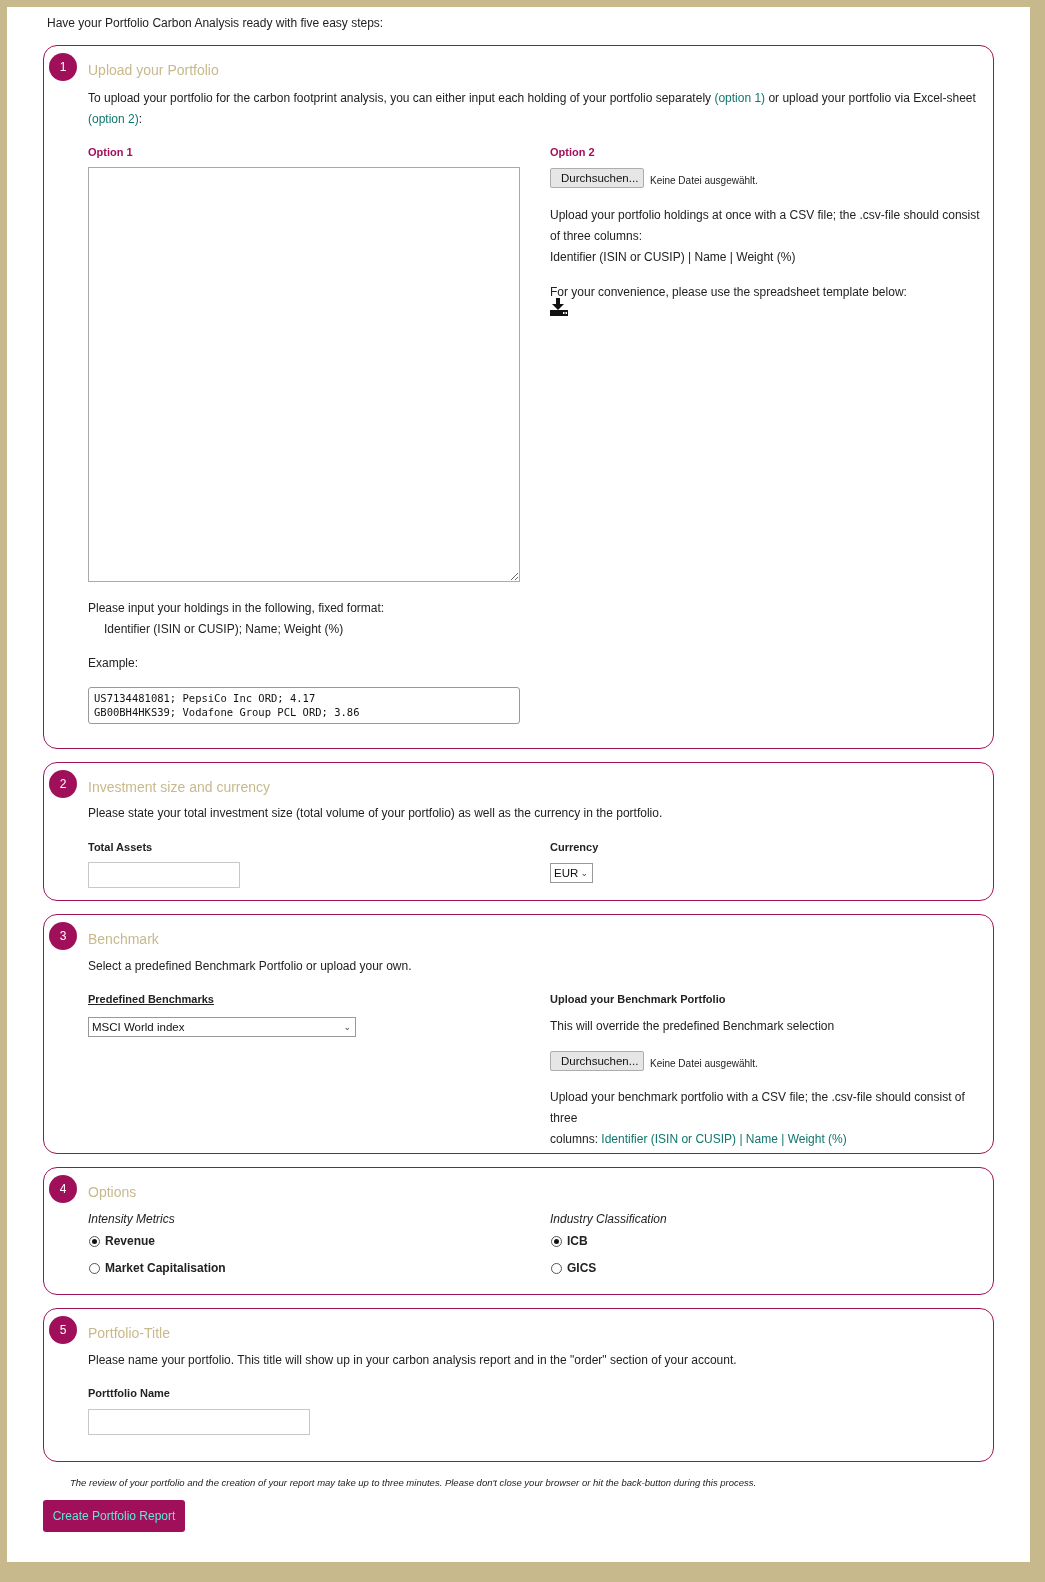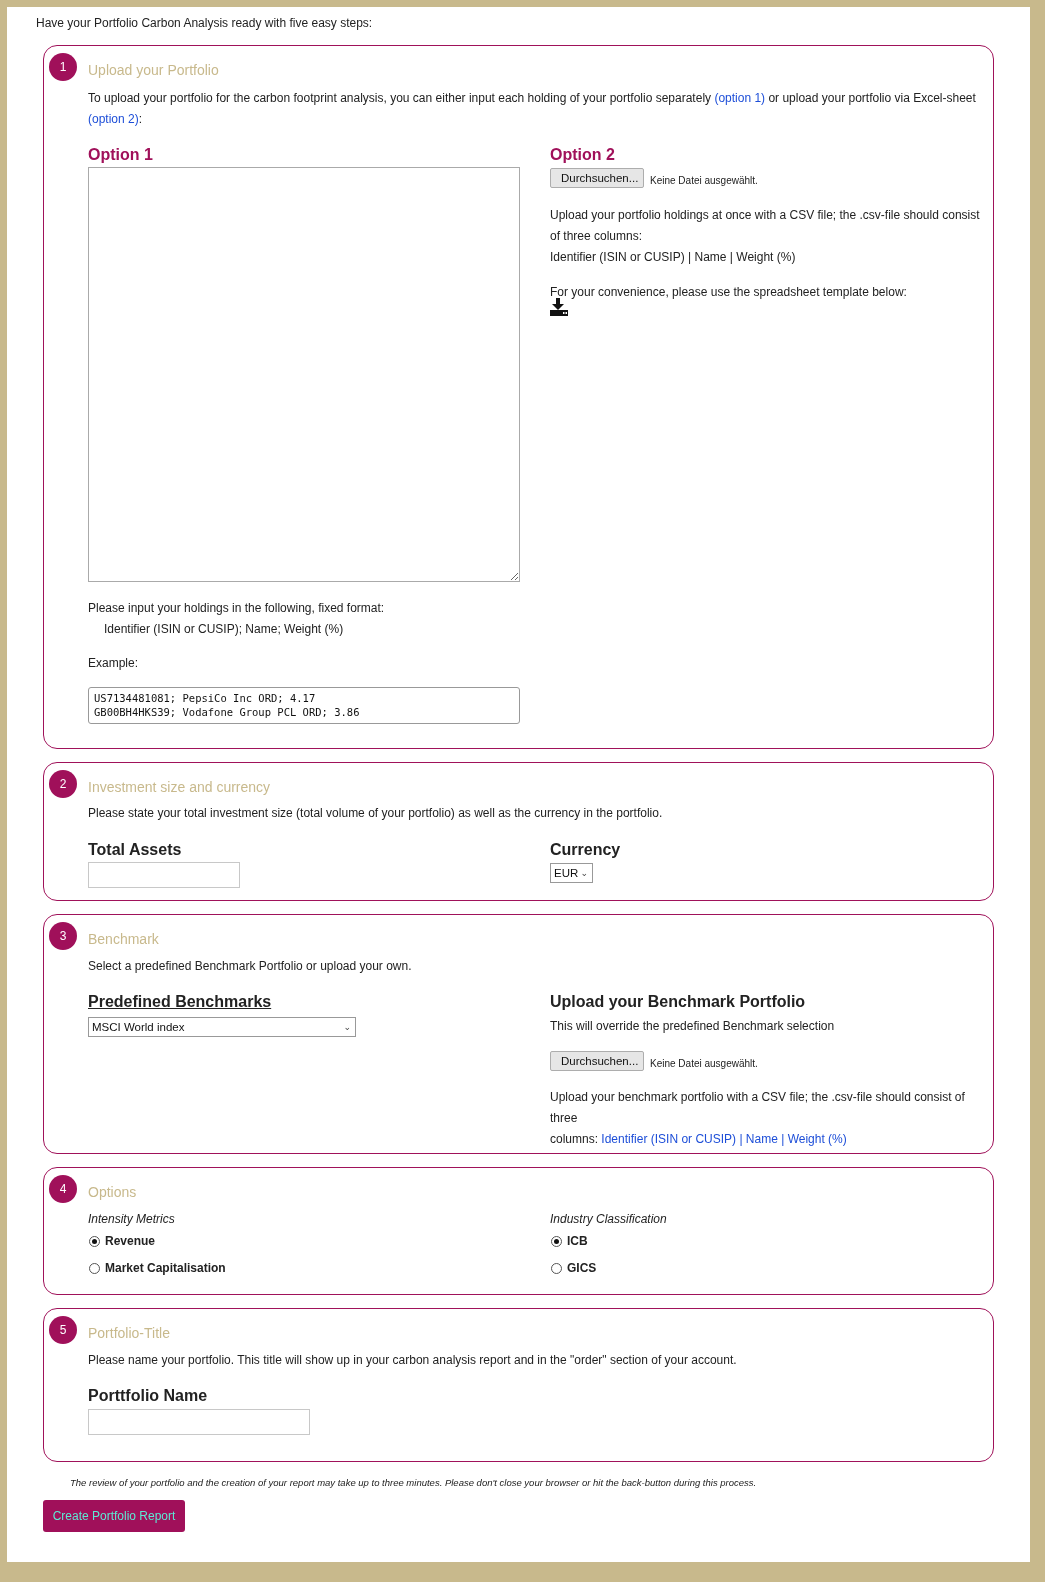--- a/index.html
+++ b/index.html
@@ -10,37 +10,37 @@
     font-size: 12px;
     color: #222;
     position: relative;
     overflow: hidden;
   }
   .frame {
     position: absolute; left: 7px; top: 7px; width: 1023px; height: 1555px;
     background: #fff;
   }
   .intro {
-    position: absolute; left: 36px; top: 16px; font-size: 12px; color: #222;
+    position: absolute; left: 47px; top: 16px; font-size: 12px; color: #222;
   }
   .step-box {
     position: absolute; left: 43px; width: 949px;
     border: 1px solid #a0125a; border-radius: 14px; background: #fff;
   }
   .badge {
     position: absolute; left: 5px; top: 7px; width: 28px; height: 28px;
     border-radius: 50%; background: #a0105a; color: #fff;
     font-size: 12px; text-align: center; line-height: 28px;
   }
   .step-title {
     position: absolute; left: 44px; top: 16px; font-size: 14px; color: #c8b98c;
   }
   .desc { position: absolute; left: 44px; font-size: 12px; color: #222; line-height: 21px; }
-  .accent { color: #1d4ed8; }
-  .col-label { position: absolute; font-size: 16px; font-weight: bold; color: #222; }
+  .accent { color: #0f766e; }
+  .col-label { position: absolute; font-size: 11px; font-weight: bold; color: #222; }
   .col-label.accent { color: #a0105a; }
   .txt { position: absolute; font-size: 12px; color: #222; line-height: 21px; }
   .file-btn {
     position: absolute; height: 20px; padding: 0 10px;
     border: 1px solid #adadad; background: #e6e6e6; border-radius: 2px;
     font-family: "Liberation Sans", sans-serif; font-size: 11.5px; color: #111;
     line-height: 18px; box-sizing: border-box; cursor: pointer;
   }
   .file-status { position: absolute; font-size: 10px; color: #222; }
   textarea.holdings {

